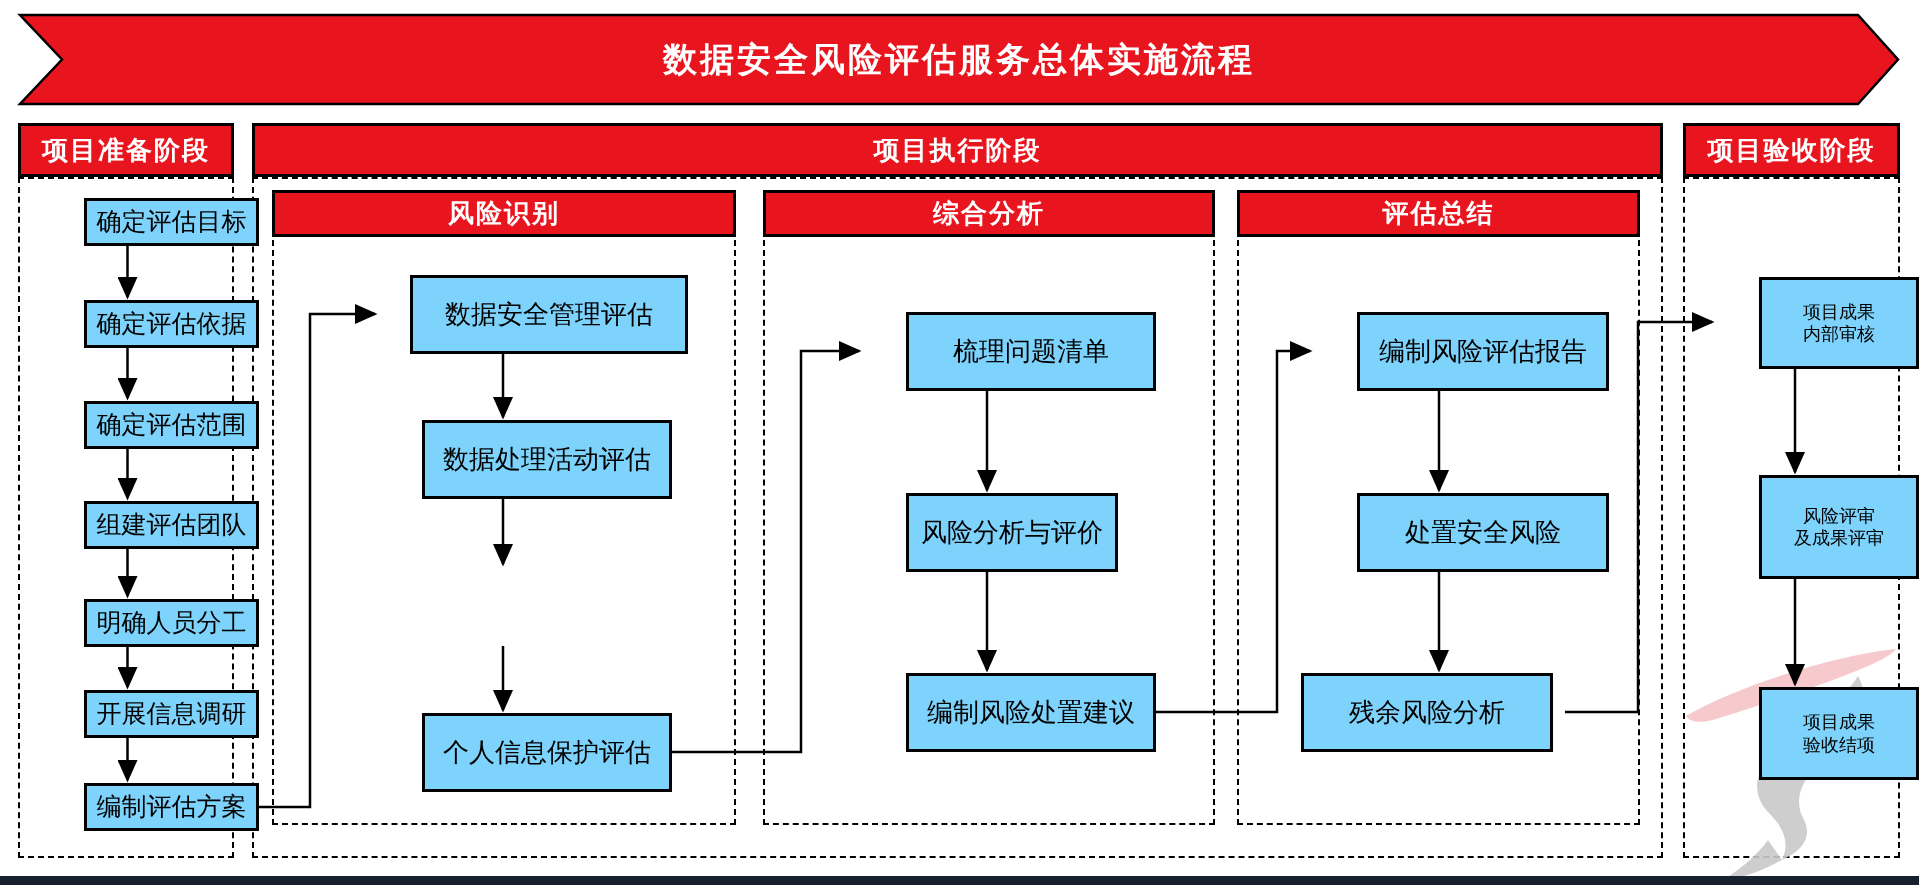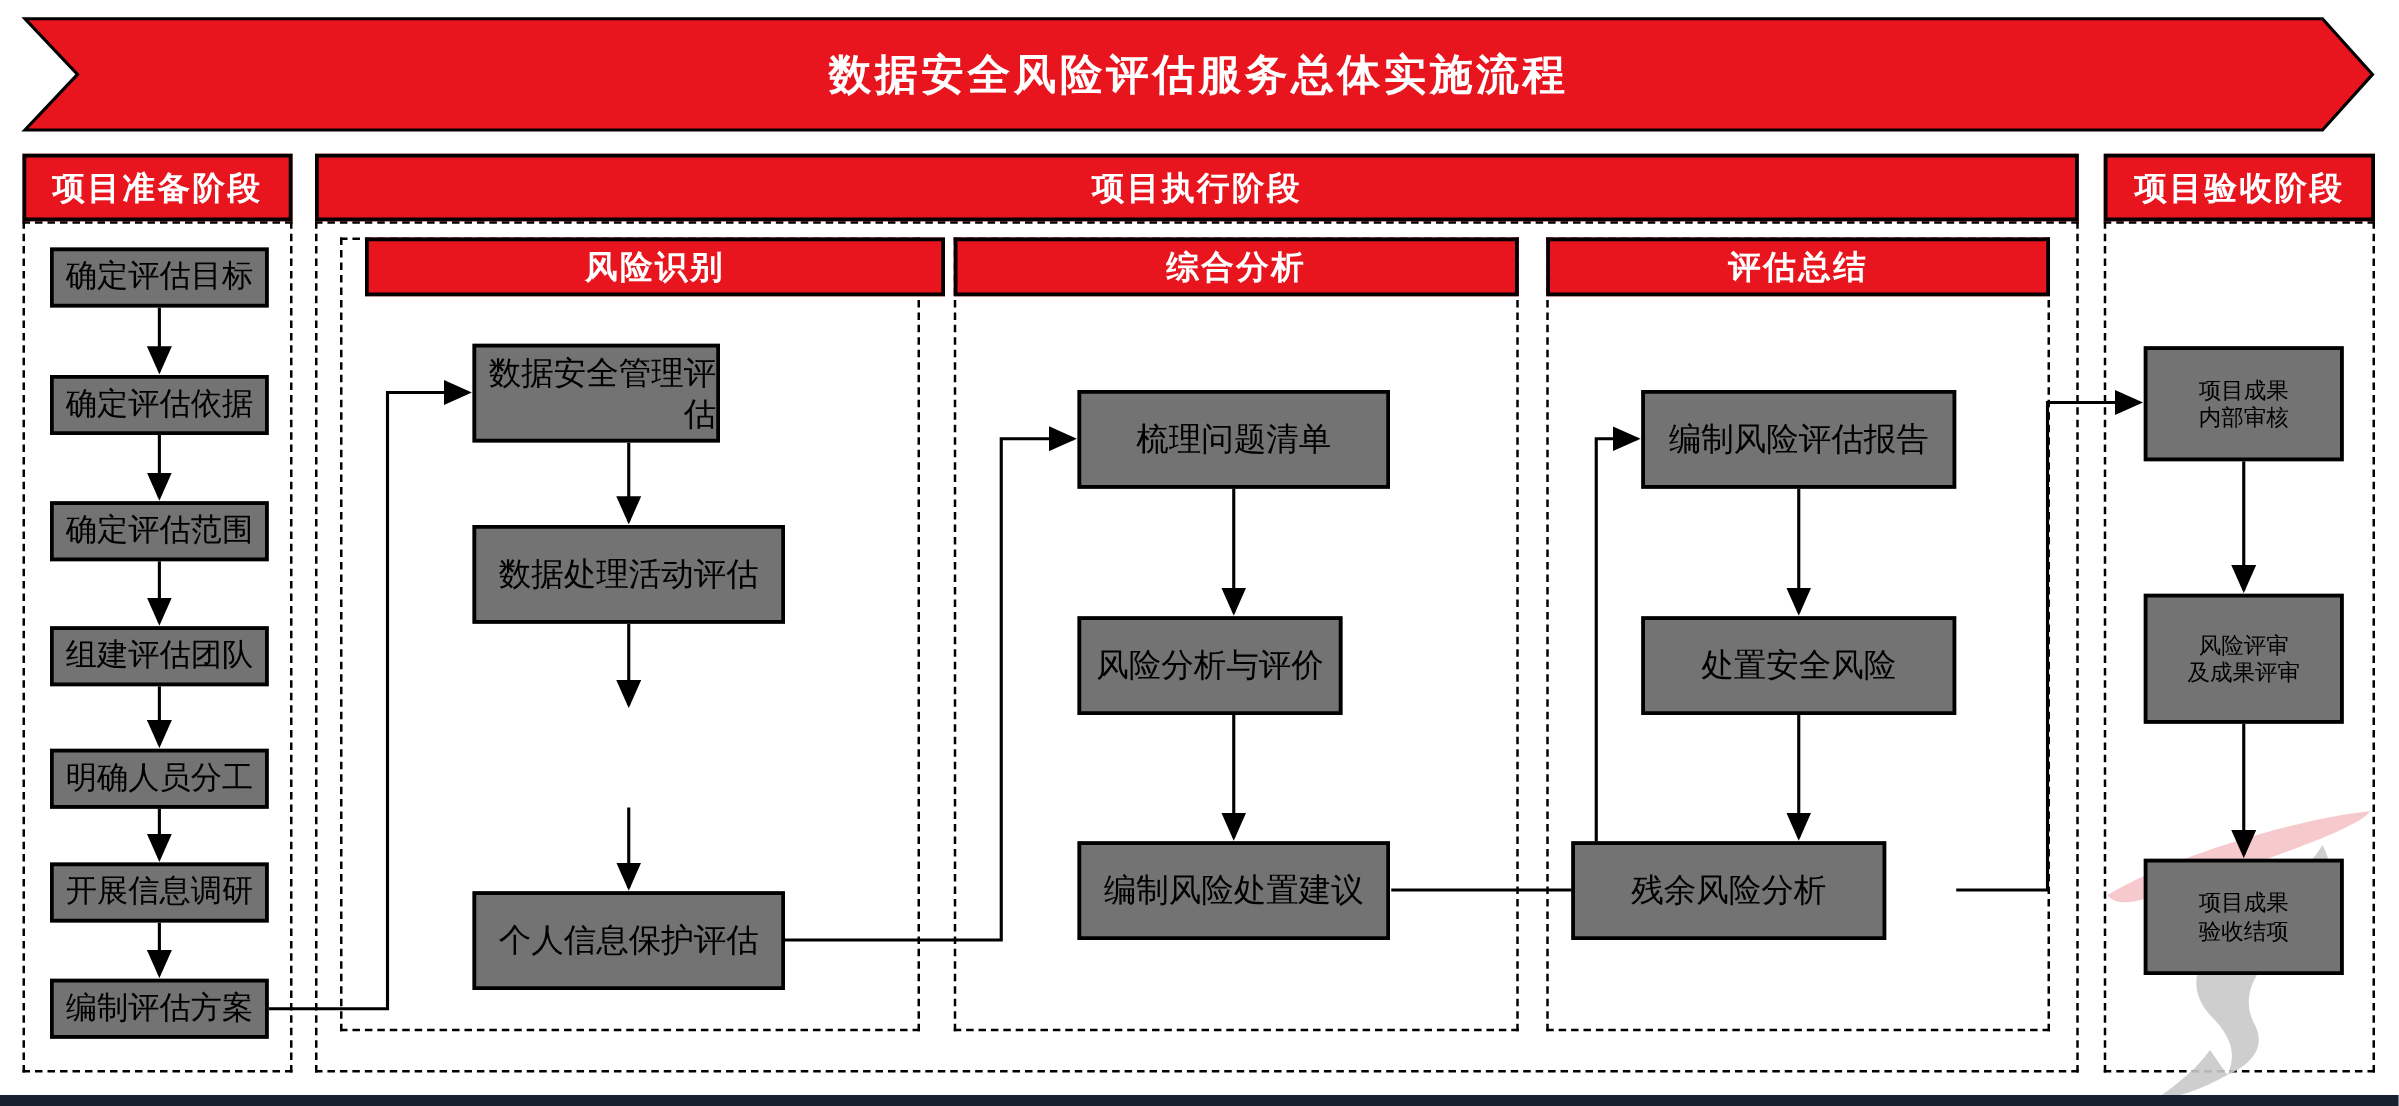--- a/index.html
+++ b/index.html
@@ -28,23 +28,23 @@
   .subpanel{
     border:2px dashed #000;box-sizing:border-box;top:190px;height:635px;z-index:1;
   }
   .subheader{
     height:47px;background:#e8151e;border:3px solid #000;box-sizing:border-box;
     display:flex;align-items:center;justify-content:center;color:#fff;
     font-size:26px;font-weight:bold;letter-spacing:2px;z-index:4;top:190px;
   }
   
   .node{
-    background:#737373;border:3px solid #000;box-sizing:border-box;
-    display:flex;align-items:center;justify-content:center;text-align:right;
-    font-size:26px;z-index:4;line-height:1.25;
+    background:#7dd3fc;border:3px solid #000;box-sizing:border-box;
+    display:flex;align-items:center;justify-content:center;text-align:center;
+    font-size:26px;z-index:4;line-height:1.25;margin-left:44px;
   }
   .node.small{font-size:25px;}
   .node.twoline{flex-direction:column;font-size:18px;}
   .arrows-svg{left:0;top:0;width:1919px;height:885px;z-index:3;pointer-events:none;}
   .watermark-svg{left:0;top:0;width:1919px;height:885px;z-index:2;pointer-events:none;}
   .footer-bar{left:0;top:876px;width:1919px;height:9px;background:#16202e;z-index:6;}
 </style>
 </head>
 <body>
 
@@ -73,21 +73,21 @@
   </div>
 
   <div class="abs panel" style="left:18px;width:216px;"></div>
   <div class="abs panel" style="left:252px;width:1411px;"></div>
   <div class="abs panel" style="left:1683px;width:217px;"></div>
 
   <div class="abs subpanel" style="left:272px;width:464px;"></div>
   <div class="abs subpanel" style="left:763px;width:452px;"></div>
   <div class="abs subpanel" style="left:1237px;width:403px;"></div>
 
-  <div class="abs subheader" style="left:272px;width:464px;margin-left:20px;">
+  <div class="abs subheader" style="left:272px;width:464px;">
     <span>风险识别</span>
   </div>
   <div class="abs subheader" style="left:763px;width:452px;">
     <span>综合分析</span>
   </div>
   <div class="abs subheader" style="left:1237px;width:403px;">
     <span>评估总结</span>
   </div>
 
   <svg class="abs arrows-svg" viewBox="0 0 1919 885">
@@ -140,21 +140,21 @@
   <div class="abs node small" style="left:40px;top:599px;width:175px;height:48px;">
     <span>明确人员分工</span>
   </div>
   <div class="abs node small" style="left:40px;top:690px;width:175px;height:48px;">
     <span>开展信息调研</span>
   </div>
   <div class="abs node small" style="left:40px;top:783px;width:175px;height:48px;">
     <span>编制评估方案</span>
   </div>
 
-  <div class="abs node" style="left:378px;top:275px;width:198px;height:79px;">
+  <div class="abs node" style="left:366px;top:275px;width:278px;height:79px;">
     <span>数据安全管理评估</span>
   </div>
   <div class="abs node" style="left:378px;top:420px;width:250px;height:79px;">
     <span>数据处理活动评估</span>
   </div>
   <div class="abs node" style="left:378px;top:713px;width:250px;height:79px;">
     <span>个人信息保护评估</span>
   </div>
 
   <div class="abs node" style="left:862px;top:312px;width:250px;height:79px;">

